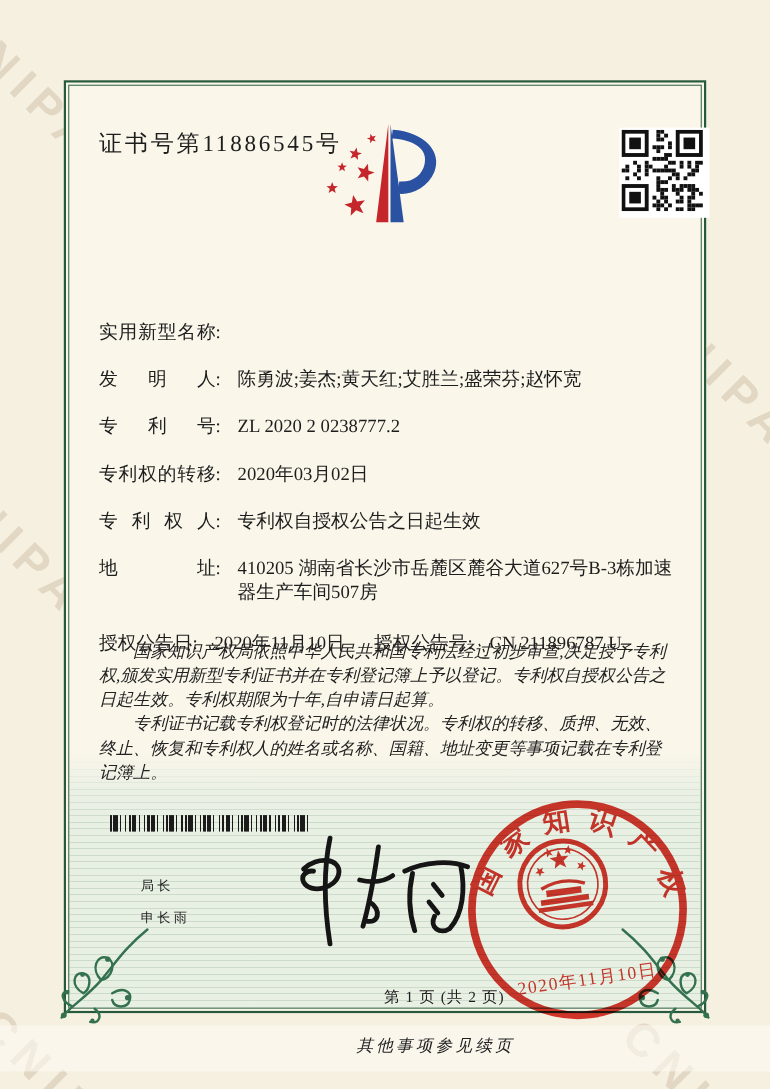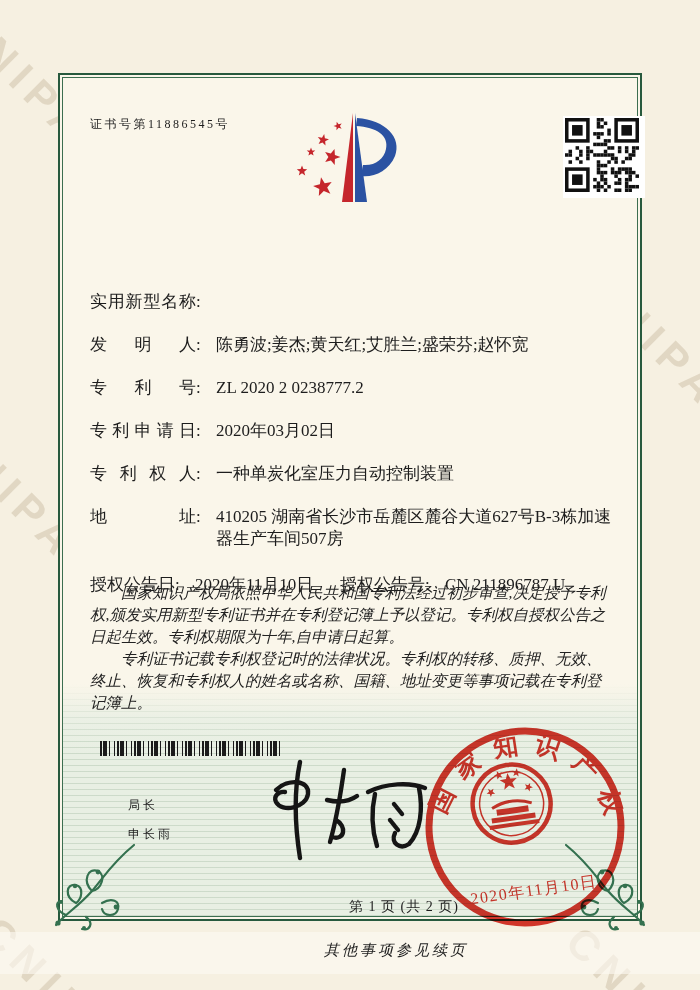--- a/index.html
+++ b/index.html
@@ -24,21 +24,21 @@
   .waves{position:absolute;left:3px;right:3px;bottom:3px;height:232px;
          background:linear-gradient(180deg,rgba(232,239,228,0) 0,rgba(232,239,228,.85) 34px,#e8efe3 70px);}
   .waves::after{content:"";position:absolute;inset:0;
          background:repeating-linear-gradient(0deg,rgba(108,148,112,.22) 0 1px,transparent 1px 6px);
          -webkit-mask-image:linear-gradient(180deg,transparent 0,#000 60px);
          mask-image:linear-gradient(180deg,transparent 0,#000 60px);}
   .flourish{position:absolute;z-index:6;width:96px;height:96px;}
   .flourish.bl{left:-14px;bottom:-14px;}
   .flourish.br{right:-14px;bottom:-14px;transform:scaleX(-1);}
   
-  .cert-no{position:absolute;left:90px;top:116px;font-size:12px;letter-spacing:2.5px;z-index:3;}
+  .cert-no{position:absolute;left:90px;top:116px;font-size:21px;letter-spacing:2.5px;z-index:3;}
   .logo{position:absolute;left:292px;top:110px;z-index:3;}
   .qr{position:absolute;left:563px;top:116px;width:78px;height:78px;background:#fff;z-index:3;padding:2px;}
   .title{position:absolute;left:58px;top:211px;width:580px;text-align:center;
          font-size:35px;font-weight:bold;letter-spacing:7px;z-index:3;}
   
   .fields{position:absolute;left:90px;top:291px;width:528px;font-size:17px;z-index:3;}
   .frow{display:flex;margin-bottom:21px;line-height:22px;}
   .flabel{flex:none;width:106px;text-align:justify;text-align-last:justify;}
   .fcolon{flex:none;width:20px;}
   .fvalue{flex:1;}
@@ -267,28 +267,28 @@
       <span class="flabel">发明人</span>
         <span class="fcolon">:</span>
         <span class="fvalue">陈勇波;姜杰;黄天红;艾胜兰;盛荣芬;赵怀宽</span>
     </div>
     <div class="frow">
       <span class="flabel">专利号</span>
         <span class="fcolon">:</span>
         <span class="fvalue">ZL 2020 2 0238777.2</span>
     </div>
     <div class="frow">
-      <span class="flabel">专利申请日</span>
+      <span class="flabel">专利权的转移</span>
         <span class="fcolon">:</span>
         <span class="fvalue">2020年03月02日</span>
     </div>
     <div class="frow">
       <span class="flabel">专利权人</span>
         <span class="fcolon">:</span>
-        <span class="fvalue">一种单炭化室压力自动控制装置</span>
+        <span class="fvalue">专利权自授权公告之日起生效</span>
     </div>
     <div class="frow">
       <span class="flabel">地址</span>
         <span class="fcolon">:</span>
         <span class="fvalue">410205 湖南省长沙市岳麓区麓谷大道627号B-3栋加速器生产车间507房</span>
     </div>
     <div class="grant-row">
       <div class="grant-left">
         <span class="glabel">授权公告日</span>
           <span class="fcolon">:</span>

